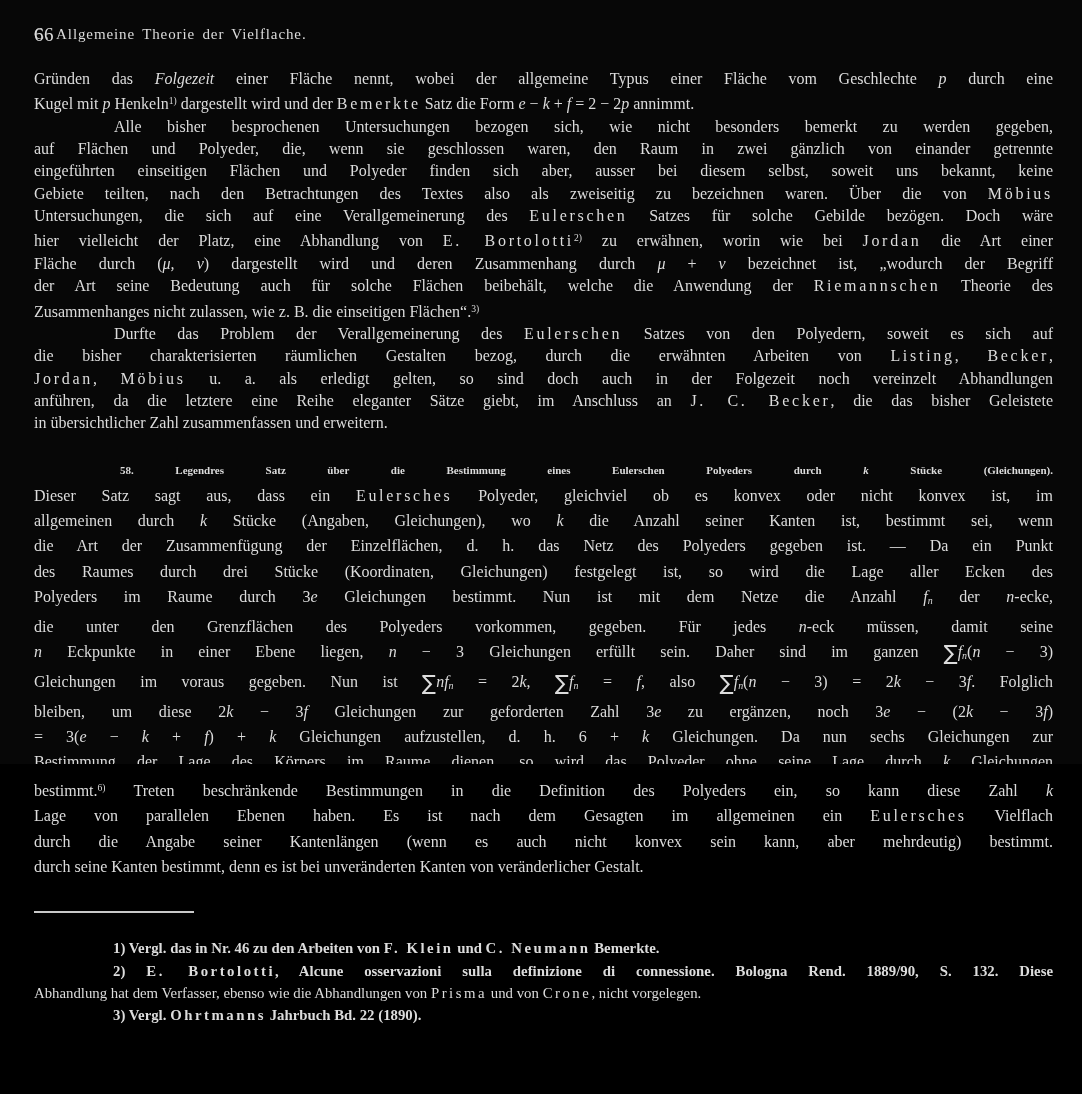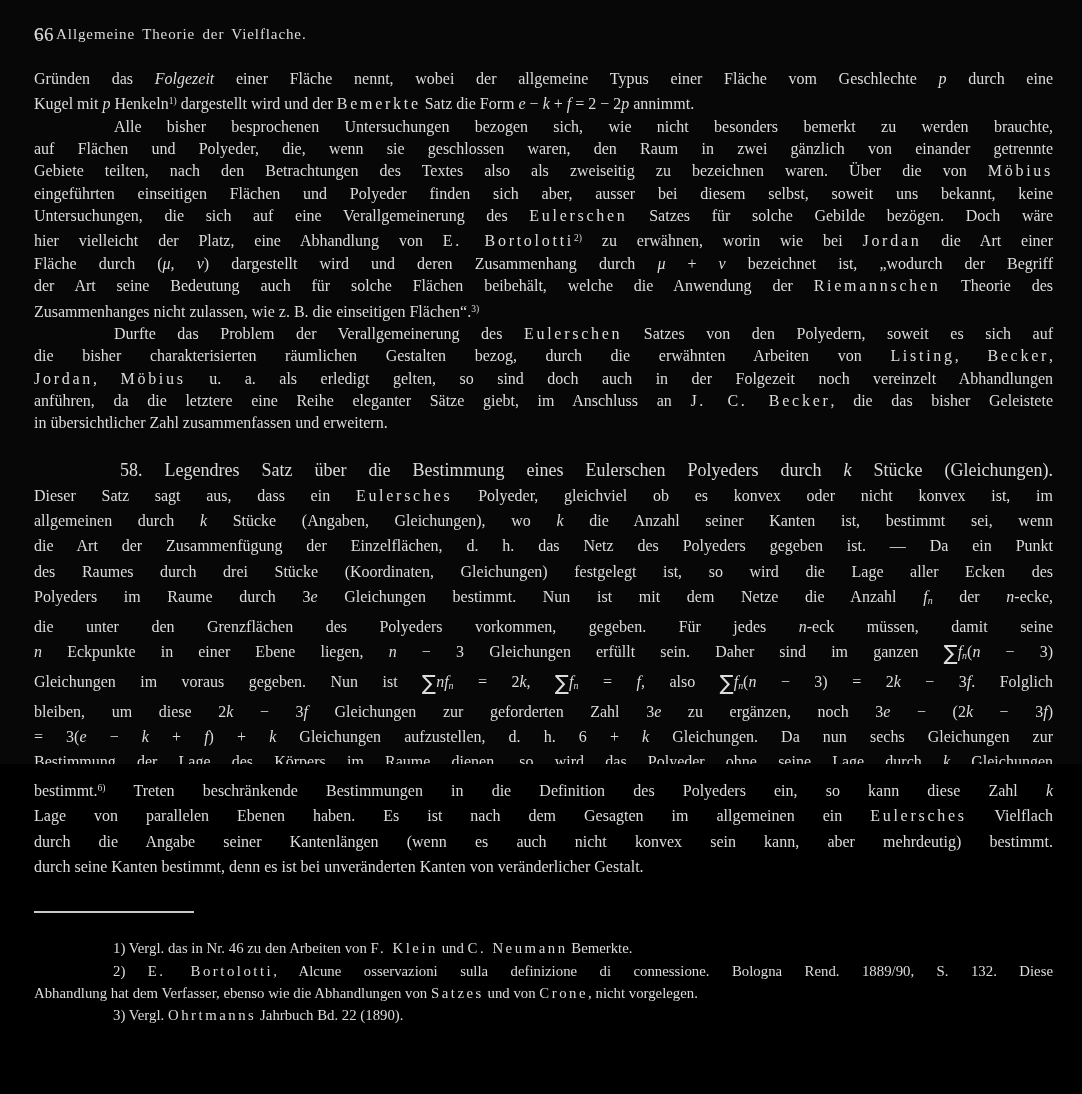--- a/index.html
+++ b/index.html
@@ -12,27 +12,27 @@
   .inner{padding:24px 29px 0 34px;}
   .pagehead{position:relative;height:22px;margin-bottom:22px;}
   .pagenum{position:absolute;left:0;top:0;font-size:19px;letter-spacing:.03em;}
   .runhead{position:absolute;left:0;right:0;top:2px;text-align:left;font-size:15px;letter-spacing:.06em;word-spacing:.18em;}
   .block{font-size:16px;}
   .line{text-align:justify;text-align-last:justify;text-justify:inter-word;}
   .line.last{text-align-last:left;}
   .line.ind{padding-left:80px;}
   .dense .line{line-height:22.3px;}
   .b-heading{margin-top:22px;}
-  .b-heading .line{line-height:26px;font-weight:normal;font-size:18px;}
+  .b-heading .line{line-height:26px;font-weight:bold;font-size:11px;}
   .b-heading .line.ind{padding-left:86px;}
   .b-math .line{line-height:25.35px;}
   .sep{margin-top:32px;width:160px;border-top:2px solid #c9c9c9;height:0;}
   .footnotes{font-size:14.8px;margin-top:24px;}
   .footnotes .line{line-height:22.2px;}
-  .footnotes .line.ind{padding-left:79px;}
+  .footnotes .line.ind{padding-left:79px;font-weight:bold;}
   .it{font-style:italic;}
   .sp{letter-spacing:.17em;}
   .sup{font-size:.6em;vertical-align:.55em;letter-spacing:0;}
   .sub{font-size:.62em;vertical-align:-.25em;}
   .sum{font-family:"DejaVu Sans",sans-serif;font-size:1.3em;line-height:0;vertical-align:-.15em;}
   .bottombar{position:absolute;left:0;bottom:0;width:1082px;height:8px;background:#000;}
 </style>
 </head>
 <body>
 
@@ -42,24 +42,24 @@
     <div class="pagehead">
       <span class="pagenum">66</span>
       <span class="runhead">C.  Allgemeine Theorie der Vielflache.</span>
     </div>
 
     <div class="block dense">
         <div class="line">Gründen das <span class="it">Folgezeit</span> einer Fläche nennt, wobei der allgemeine Typus einer Fläche vom Geschlechte <span class="it">p</span> durch eine</div>
         <div class="line last">Kugel mit <span class="it">p</span> Henkeln<span class="sup">1)</span> dargestellt wird und der <span class="sp">Bemerkte</span> Satz die Form <span class="it">e</span> − <span class="it">k</span> + <span class="it">f</span> = 2 − 2<span class="it">p</span> annimmt.</div>
       </div>
     <div class="block dense">
-        <div class="line ind">Alle bisher besprochenen Untersuchungen bezogen sich, wie nicht besonders bemerkt zu werden brauchte,</div>
+        <div class="line ind">Alle bisher besprochenen Untersuchungen bezogen sich, wie nicht besonders bemerkt zu werden gegeben,</div>
         <div class="line">auf Flächen und Polyeder, die, wenn sie geschlossen waren, den Raum in zwei gänzlich von einander getrennte</div>
+        <div class="line">eingeführten einseitigen Flächen und Polyeder finden sich aber, ausser bei diesem selbst, soweit uns bekannt, keine</div>
         <div class="line">Gebiete teilten, nach den Betrachtungen des Textes also als zweiseitig zu bezeichnen waren.  Über die von <span class="sp">Möbius</span></div>
-        <div class="line">eingeführten einseitigen Flächen und Polyeder finden sich aber, ausser bei diesem selbst, soweit uns bekannt, keine</div>
         <div class="line">Untersuchungen, die sich auf eine Verallgemeinerung des <span class="sp">Eulerschen</span> Satzes für solche Gebilde bezögen.  Doch wäre</div>
         <div class="line">hier vielleicht der Platz, eine Abhandlung von <span class="sp">E. Bortolotti</span><span class="sup">2)</span> zu erwähnen, worin wie bei <span class="sp">Jordan</span> die Art einer</div>
         <div class="line">Fläche durch (<span class="it">μ, ν</span>) dargestellt wird und deren Zusammenhang durch <span class="it">μ</span> + <span class="it">ν</span> bezeichnet ist, „wodurch der Begriff</div>
         <div class="line">der Art seine Bedeutung auch für solche Flächen beibehält, welche die Anwendung der <span class="sp">Riemannschen</span> Theorie des</div>
         <div class="line last">Zusammenhanges nicht zulassen, wie z. B. die einseitigen Flächen“.<span class="sup">3)</span></div>
       </div>
     <div class="block dense">
         <div class="line ind">Durfte das Problem der Verallgemeinerung des <span class="sp">Eulerschen</span> Satzes von den Polyedern, soweit es sich auf</div>
         <div class="line">die bisher charakterisierten räumlichen Gestalten bezog, durch die erwähnten Arbeiten von <span class="sp">Listing</span>, <span class="sp">Becker</span>,</div>
         <div class="line"><span class="sp">Jordan</span>, <span class="sp">Möbius</span> u. a. als erledigt gelten, so sind doch auch in der Folgezeit noch vereinzelt Abhandlungen</div>
@@ -86,19 +86,19 @@
         <div class="line">Lage von parallelen Ebenen haben.  Es ist nach dem Gesagten im allgemeinen ein <span class="sp">Eulersches</span> Vielflach</div>
         <div class="line">durch die Angabe seiner Kantenlängen (wenn es auch nicht konvex sein kann, aber mehrdeutig) bestimmt.</div>
         <div class="line last">durch seine Kanten bestimmt, denn es ist bei unveränderten Kanten von veränderlicher Gestalt.</div>
       </div>
 
     <div class="sep"></div>
 
     <div class="block footnotes">
         <div class="line last ind">1) Vergl. das in Nr. 46 zu den Arbeiten von <span class="sp">F. Klein</span> und <span class="sp">C. Neumann</span> Bemerkte.</div>
         <div class="line ind">2) <span class="sp">E. Bortolotti</span>, Alcune osservazioni sulla definizione di connessione.  Bologna Rend. 1889/90, S. 132.  Diese</div>
-        <div class="line last">Abhandlung hat dem Verfasser, ebenso wie die Abhandlungen von <span class="sp">Satzes</span> und von <span class="sp">Crone</span>, nicht vorgelegen.</div>
+        <div class="line last">Abhandlung hat dem Verfasser, ebenso wie die Abhandlungen von <span class="sp">Prisma</span> und von <span class="sp">Crone</span>, nicht vorgelegen.</div>
         <div class="line last ind">3) Vergl. <span class="sp">Ohrtmanns</span> Jahrbuch Bd. 22 (1890).</div>
       </div>
 
   </div>
   <div class="bottombar"></div>
 </div>
 
 </body></html>

